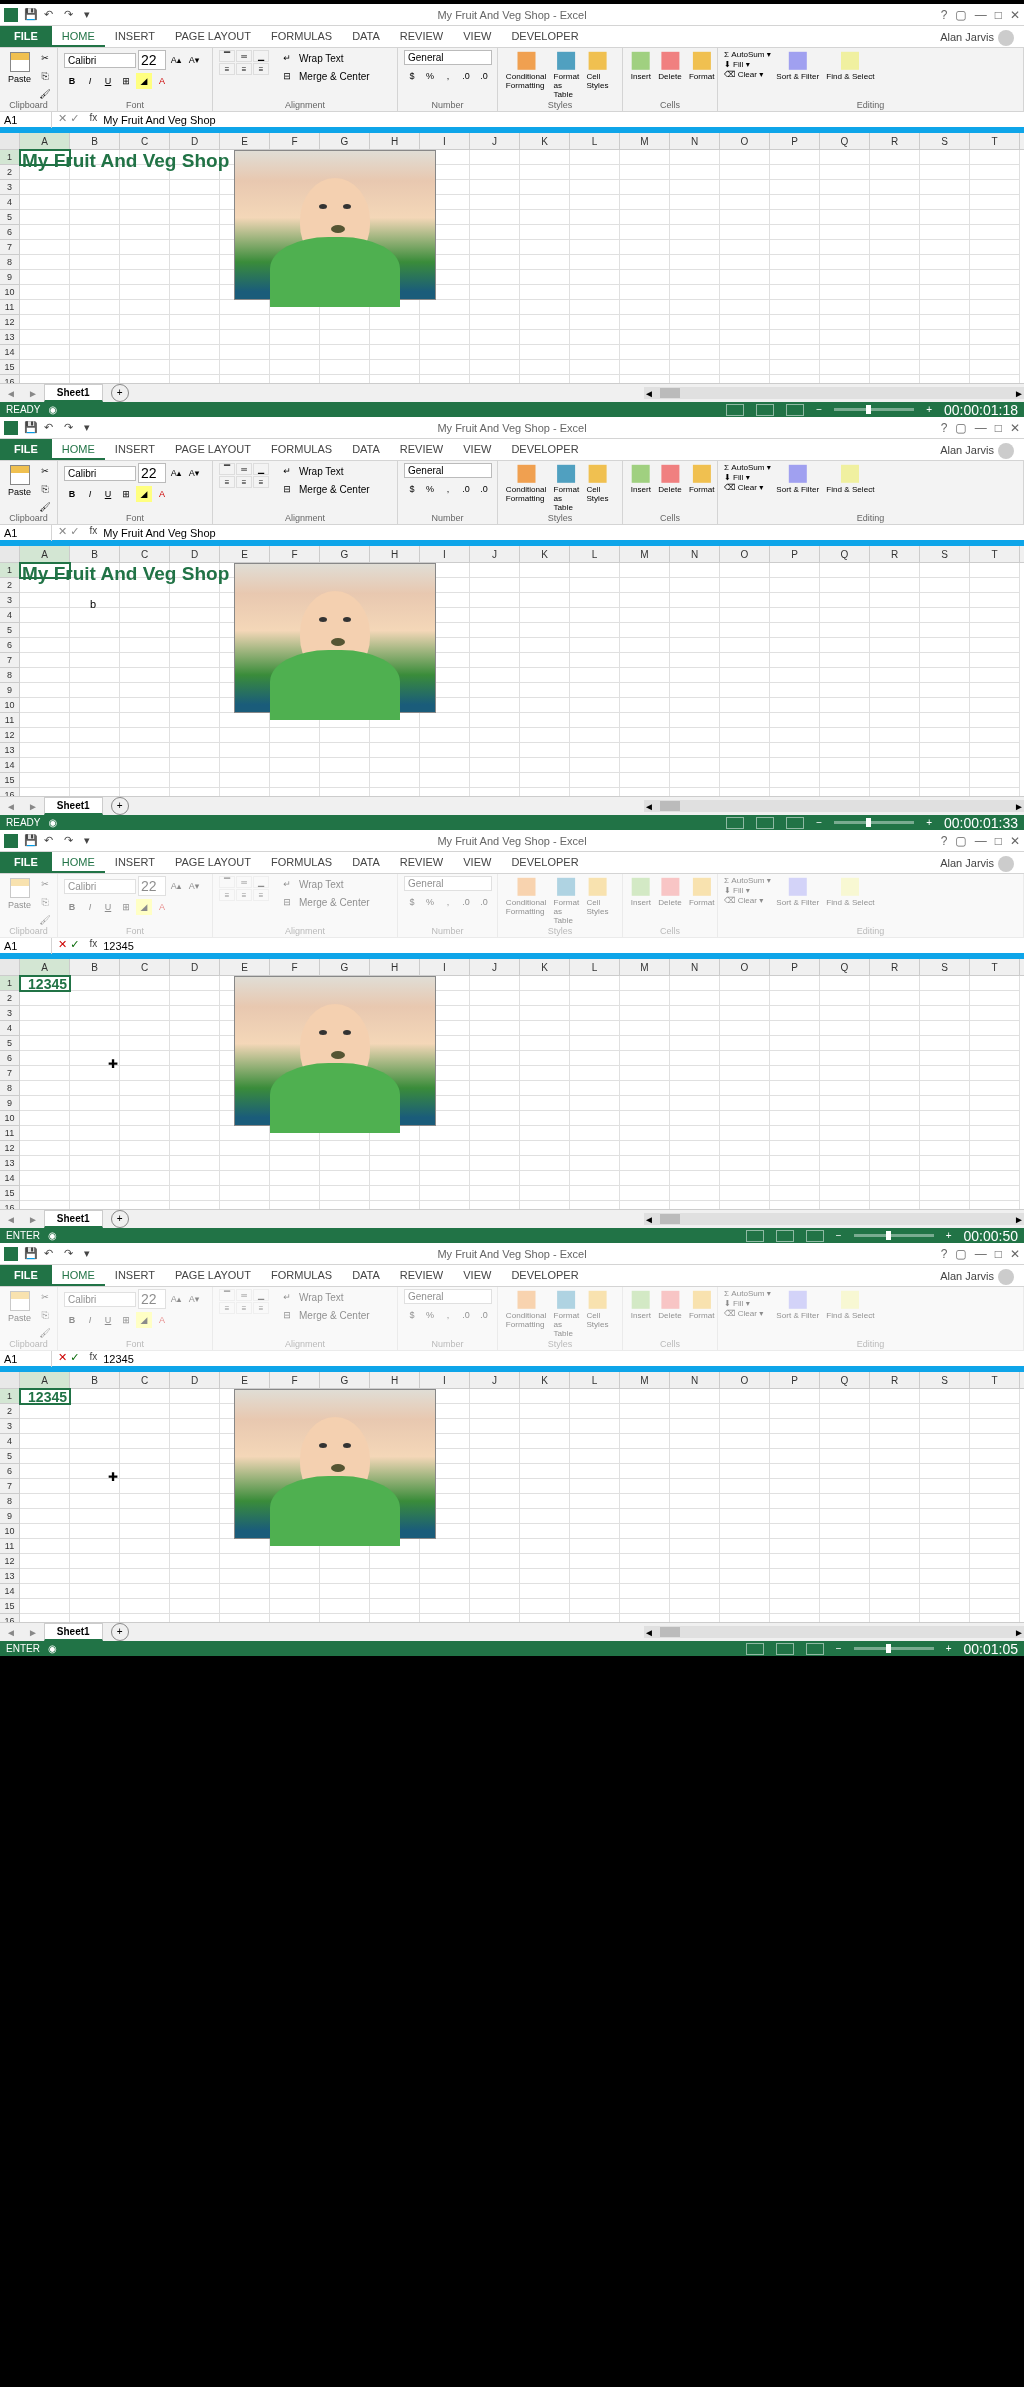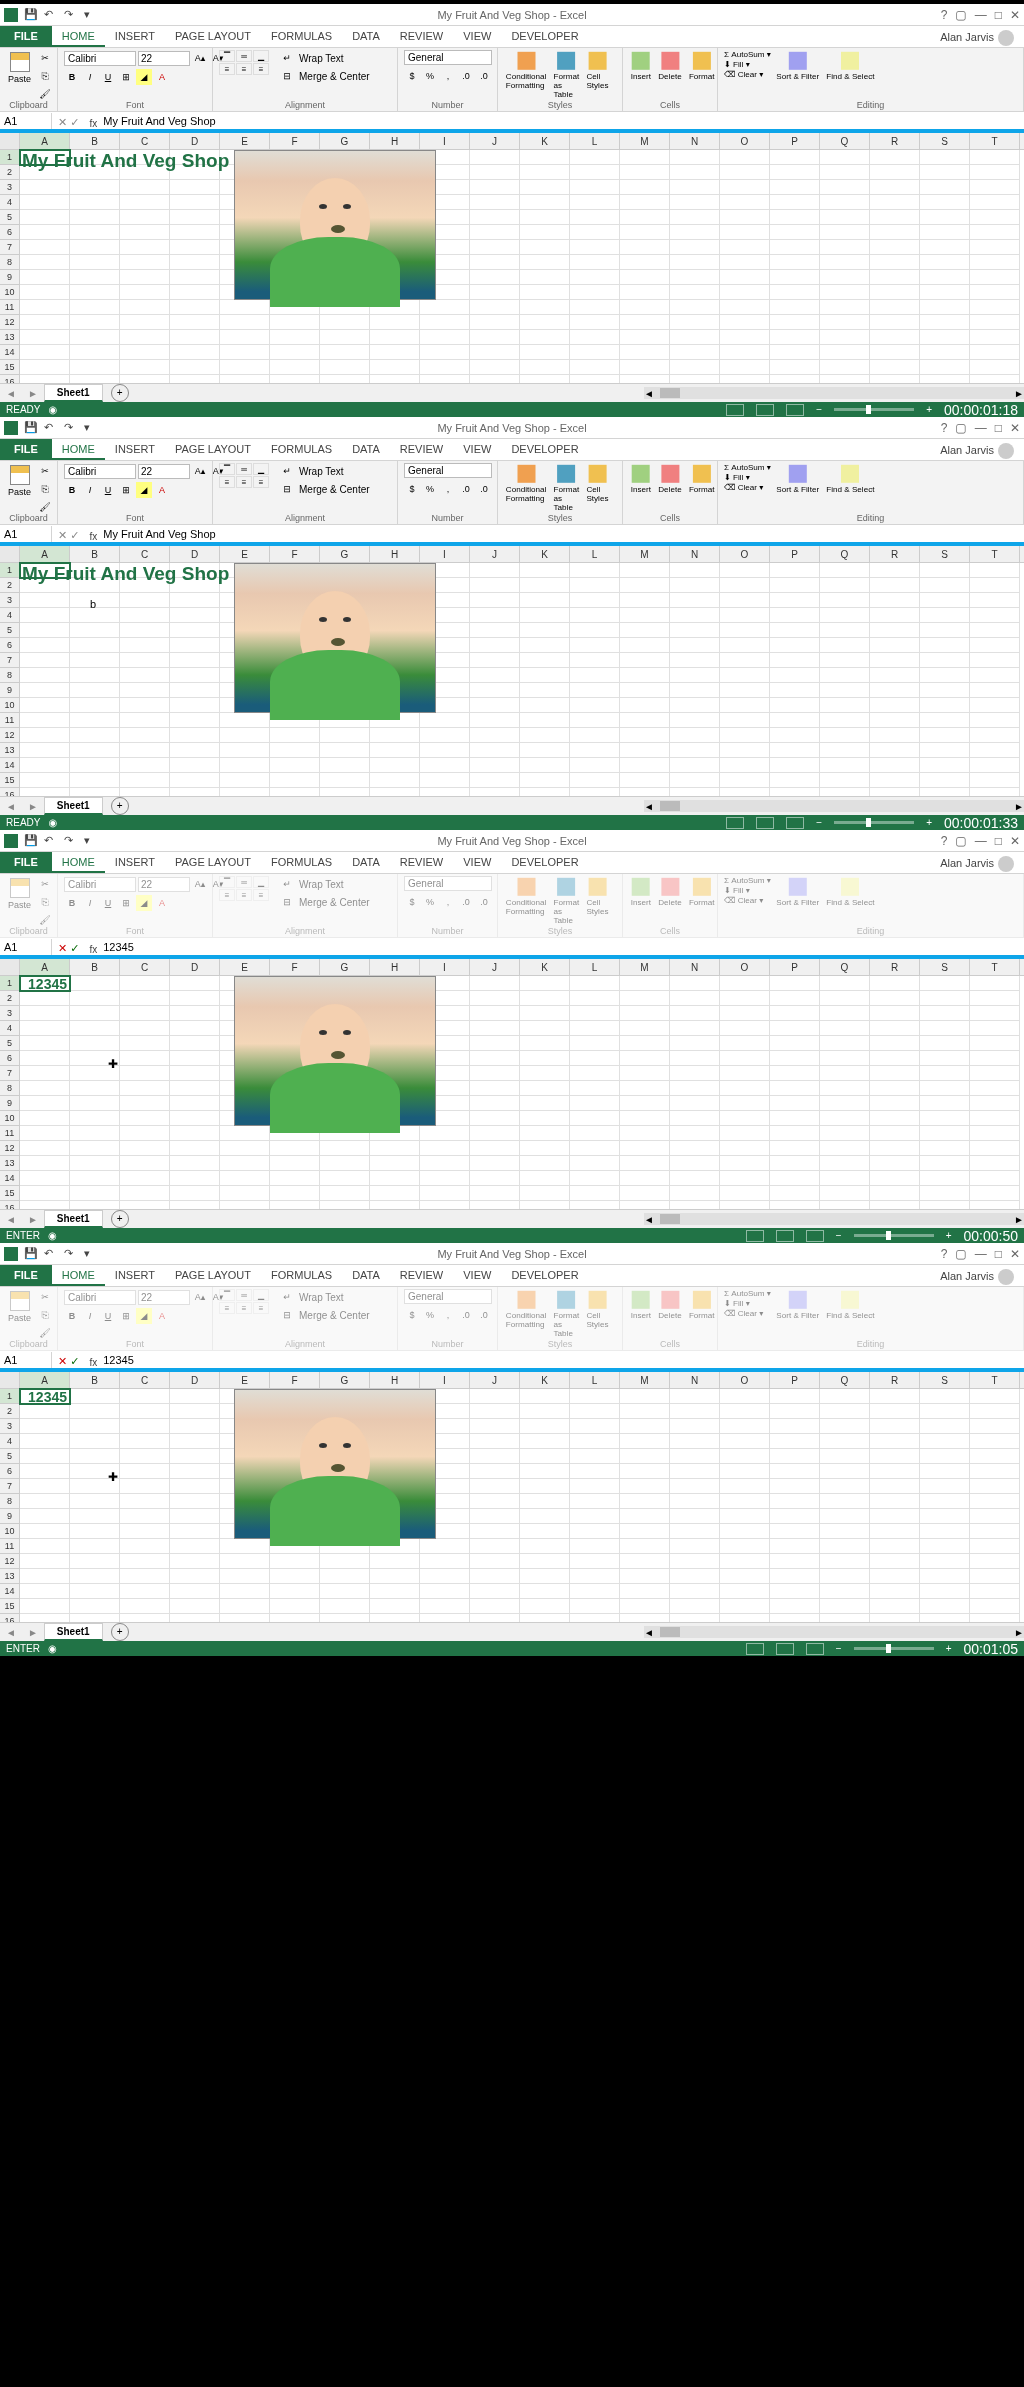--- a/index.html
+++ b/index.html
@@ -20,22 +20,22 @@
 .avatar { width: 16px; height: 16px; background: #ccc; border-radius: 50%; display: inline-block; margin-left: 4px; vertical-align: middle; }
 .ribbon { background: #f3f3f3; height: 64px; display: flex; border-bottom: 1px solid #d4d4d4; font-size: 10px; }
 .rgroup { border-right: 1px solid #d4d4d4; padding: 2px 6px; display: flex; flex-direction: column; position: relative; }
 .rgroup-label { position: absolute; bottom: 1px; left: 0; right: 0; text-align: center; font-size: 9px; color: #666; }
 .rgroup-body { flex: 1; display: flex; align-items: flex-start; gap: 4px; }
 .big-btn { display: flex; flex-direction: column; align-items: center; font-size: 9px; padding: 2px; }
 .big-icon { width: 20px; height: 20px; margin-bottom: 2px; }
 .small-row { display: flex; gap: 2px; align-items: center; }
 .small-btn { width: 16px; height: 16px; border: 1px solid transparent; font-size: 9px; text-align: center; line-height: 14px; }
 .font-sel { width: 72px; font-size: 10px; border: 1px solid #bbb; padding: 1px 3px; background: #fff; }
-.size-sel { width: 52px; font-size: 10px; border: 1px solid #bbb; padding: 1px 2px; background: #fff; }
-.namebox-bar { height: 21px; display: flex; align-items: flex-end; border-bottom: 4px solid #0ea5e9; background: #fff; }
+.size-sel { width: 28px; font-size: 14px; border: 1px solid #bbb; padding: 1px 2px; background: #fff; }
+.namebox-bar { height: 21px; display: flex; align-items: flex-start; border-bottom: 6px solid #0ea5e9; background: #fff; }
 .namebox { width: 52px; border-right: 1px solid #d4d4d4; font-size: 11px; padding: 2px 4px; }
 .fx-btns { display: flex; gap: 3px; padding: 0 6px; color: #888; font-size: 11px; }
 .fx-label { font-size: 10px; color: #444; padding: 0 4px; }
 .fx-input { flex: 1; font-size: 11px; padding: 2px; border: none; }
 .grid-area { position: relative; height: 250px; overflow: hidden; background: #fff; }
 .col-headers { display: flex; height: 17px; background: #f0f0f0; border-bottom: 1px solid #ccc; }
 .sel-all { width: 20px; border-right: 1px solid #ccc; background: #e8e8e8; }
 .col-h { flex: 0 0 50px; border-right: 1px solid #ccc; text-align: center; font-size: 10px; line-height: 17px; color: #333; background: #f0f0f0; }
 .col-h.sel { background: #d3e6d3; }
 .rows { display: flex; flex-direction: column; }

